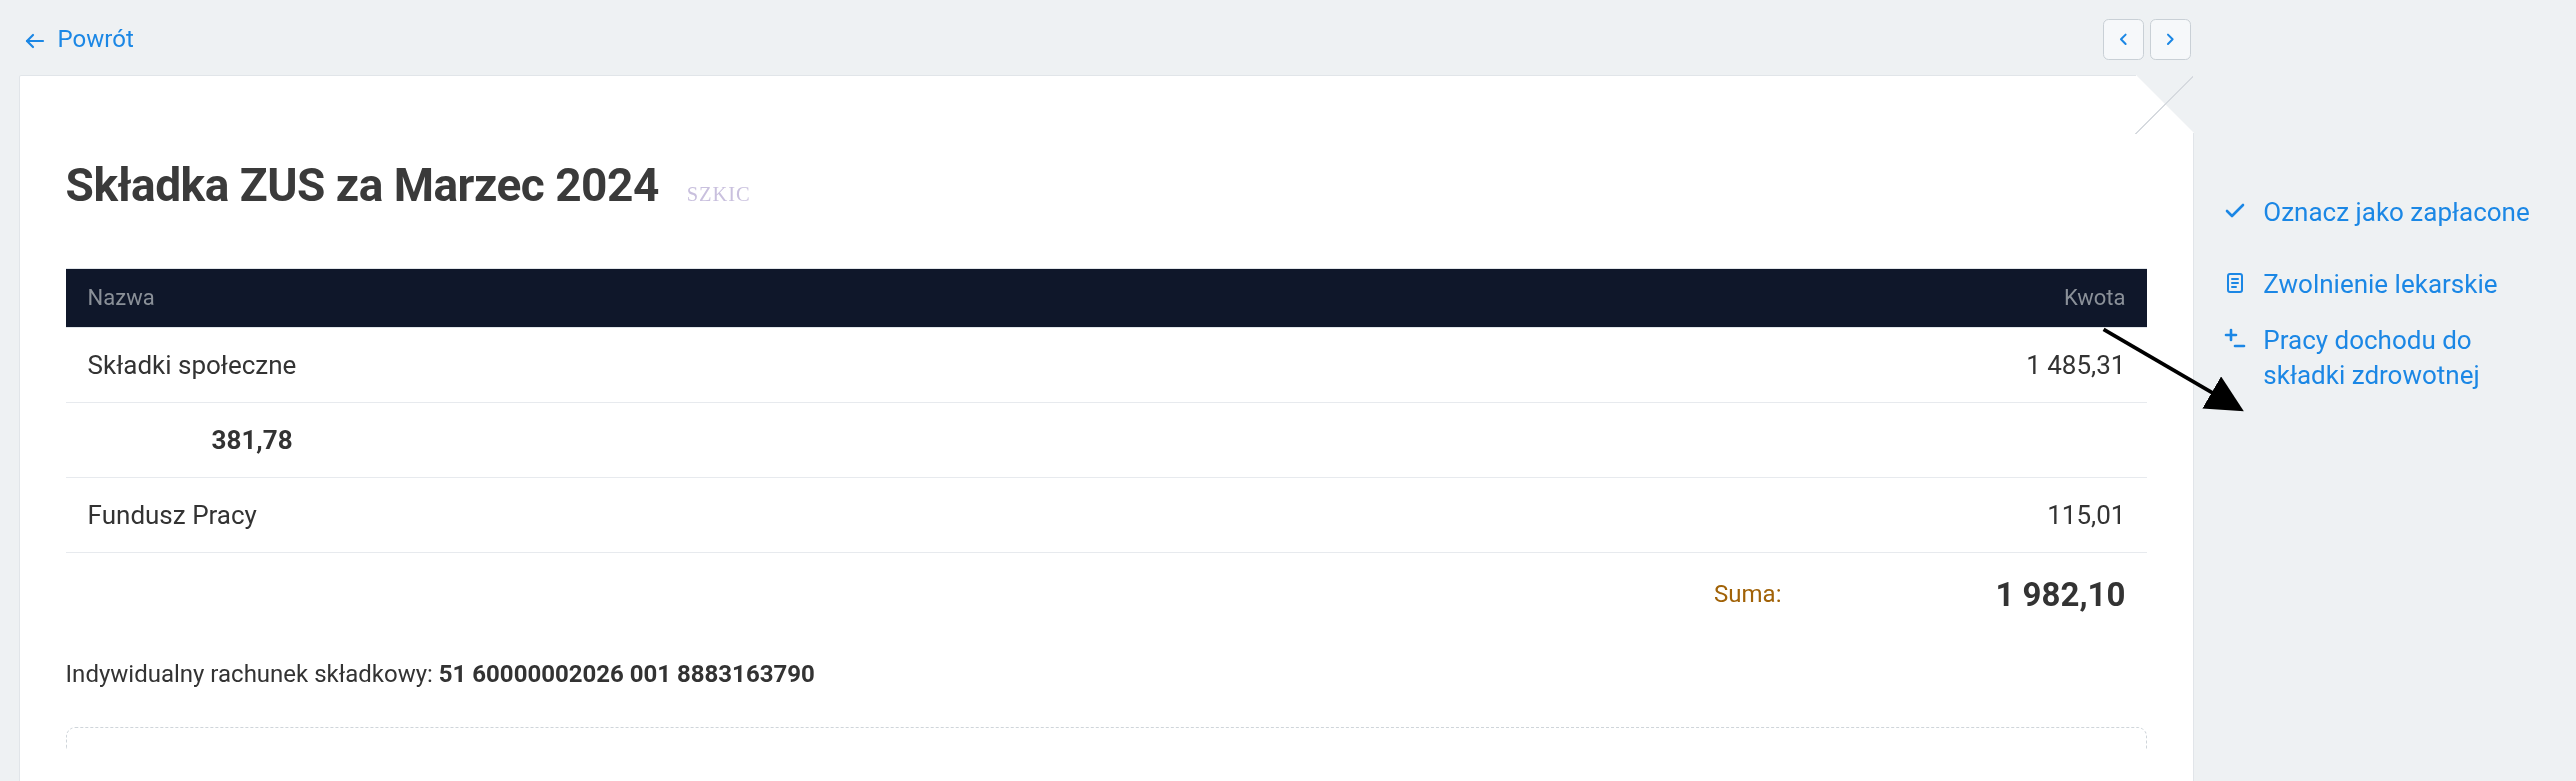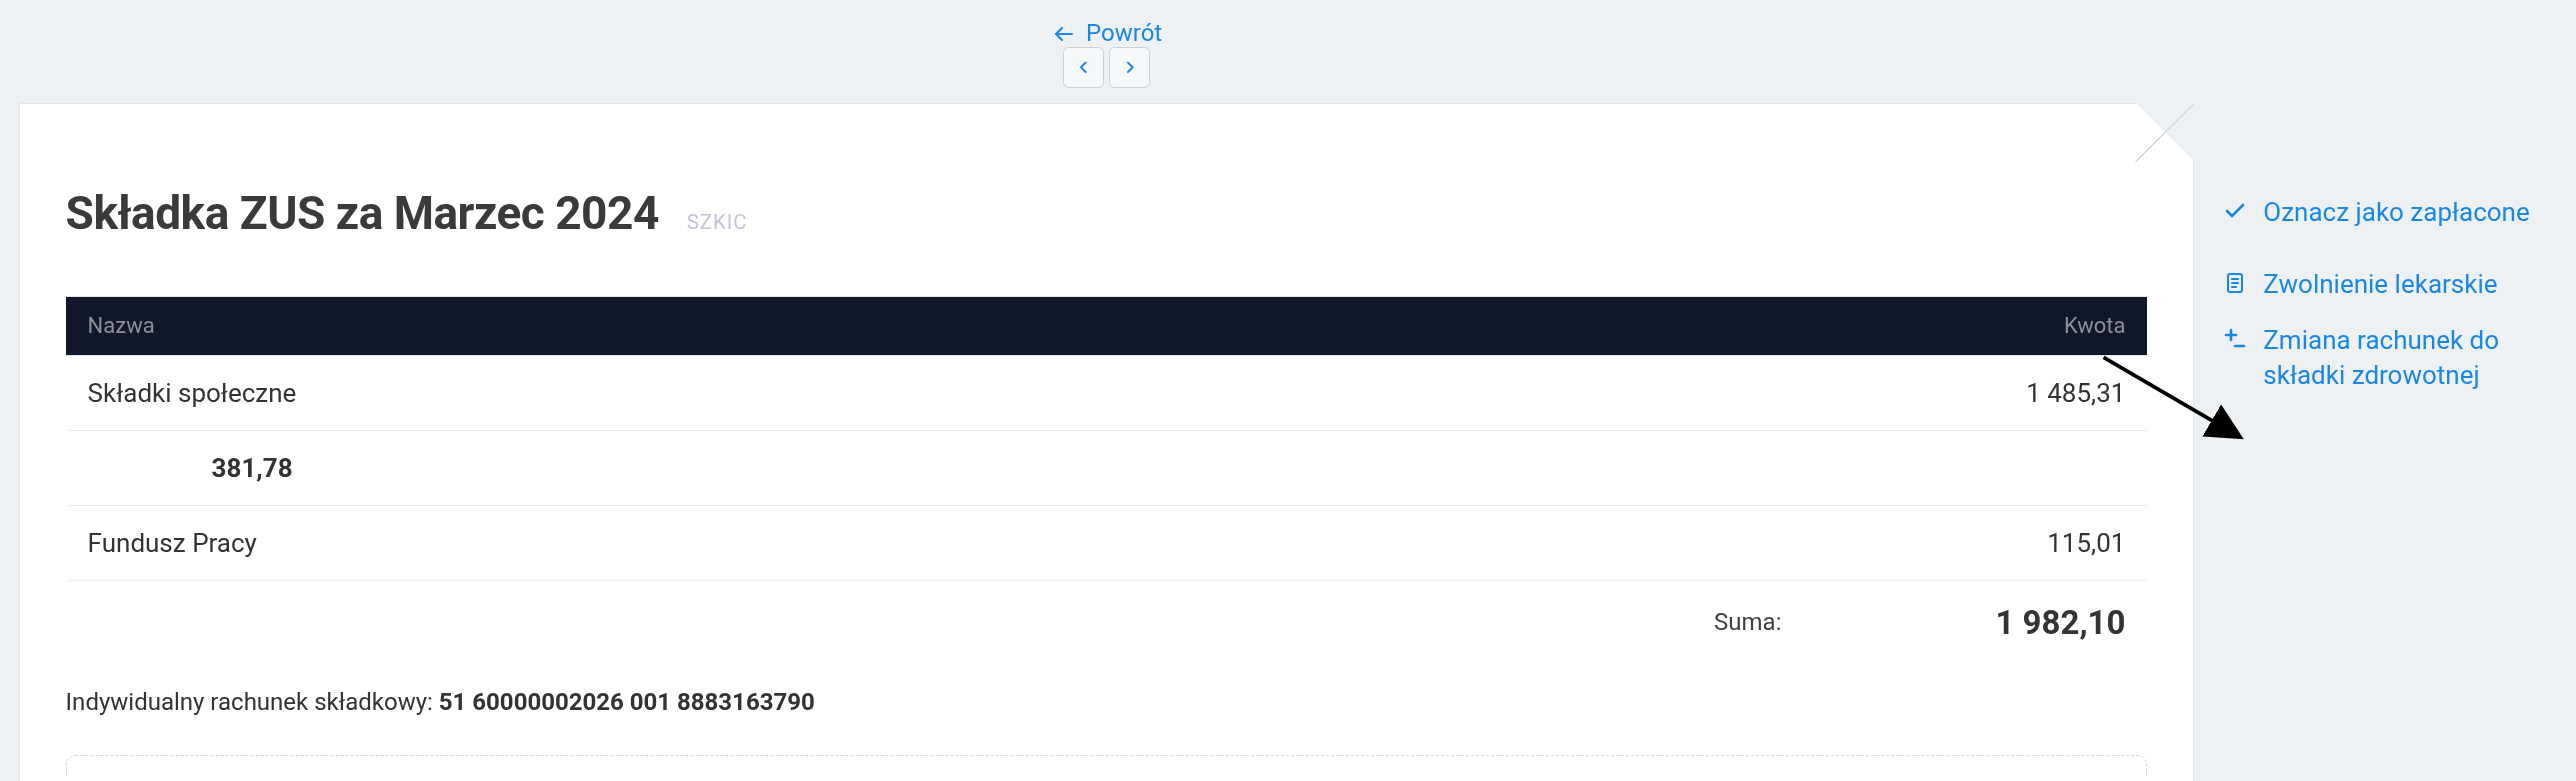--- a/index.html
+++ b/index.html
@@ -22,21 +22,20 @@
     .side-col {
       flex: 1;
       padding: 195px 28px 0 9.3px;
     }
     .topbar {
       display: flex;
       justify-content: space-between;
       align-items: center;
       margin-bottom: 15px;
       padding: 0 3.7px;
-      flex-direction: column;
     }
     .back-link {
       display: inline-flex;
       align-items: center;
       gap: 9.3px;
       color: #1b87e5;
       font-size: 24px;
       cursor: pointer;
     }
     .nav-arrows {
@@ -93,20 +92,21 @@
       font-size: 46px;
       font-weight: 700;
       color: #3a3a3a;
       letter-spacing: -0.5px;
       margin-top: 32px;
     }
     .draft-badge {
       font-size: 20.5px;
       color: #c9c0de;
       letter-spacing: 0.9px;
+      font-family: Liberation Serif, serif;
     }
     .table {
       width: 100%;
     }
     .thead {
       background: #0f172a;
       display: flex;
       padding: 16.7px 22px;
       border-top: 0.9px solid #e1e5e9;
       border-bottom: 0.9px solid #e1e5e9;
@@ -127,21 +127,21 @@
     .trow .cell-amount { flex: 0 0 205px; text-align: right; }
     .link { color: #1b87e5; cursor: pointer; }
     .bold { font-weight: 700; }
     .sum-row {
       display: flex;
       justify-content: flex-end;
       align-items: center;
       gap: 214px;
       padding: 22px 22px 9.3px 22px;
     }
-    .sum-label { font-size: 24px; color: #404040; }
+    .sum-label { font-size: 24px; color: #a16207; }
     .sum-value { font-size: 33px; font-weight: 700; color: #333; }
     .account-line {
       margin-top: 37px;
       font-size: 24px;
       color: #333;
     }
     .account-line .acct { font-weight: 700; }
     .dashed-box {
       margin-top: 39px;
       border-top: 1.9px dashed #cfd5da;
@@ -289,17 +289,17 @@
     </div>
 
     <div class="action-item">
       <span class="action-icon">
         <svg width="24" height="24" viewBox="0 0 24 24" fill="none" stroke="#1b87e5" stroke-width="2.6" stroke-linecap="round" stroke-linejoin="round">
             <line x1="8" y1="3" x2="8" y2="13"></line>
             <line x1="3" y1="8" x2="13" y2="8"></line>
             <line x1="12" y1="19" x2="21" y2="19"></line>
           </svg>
       </span>
-      <span>Zmiana rachunek do składki zdrowotnej</span>
+      <span>Pracy dochodu do składki zdrowotnej</span>
     </div>
   </div>
 </div>
 
 
 </body></html>

